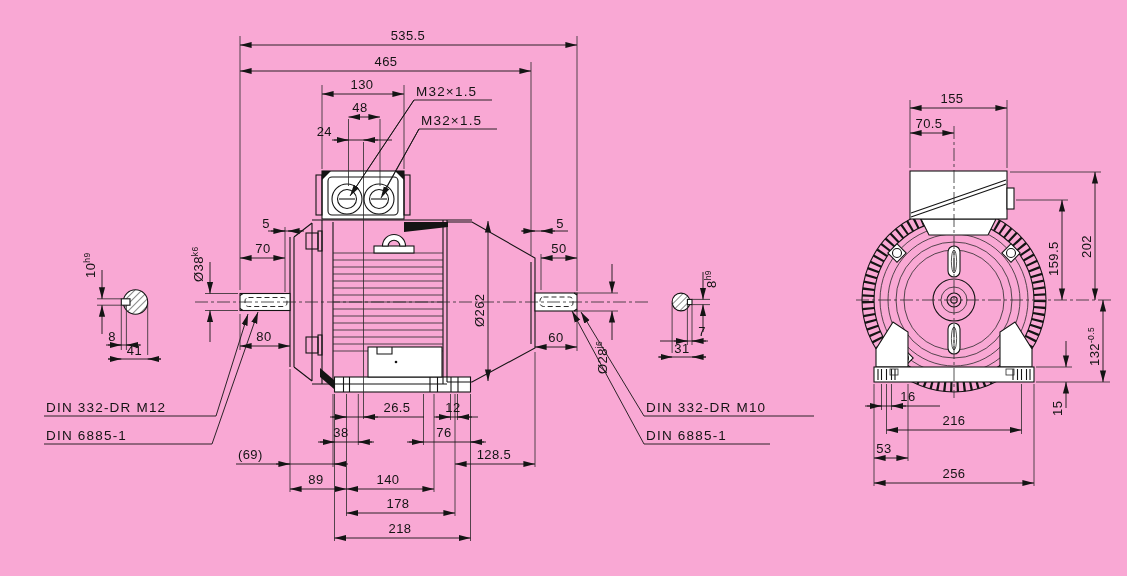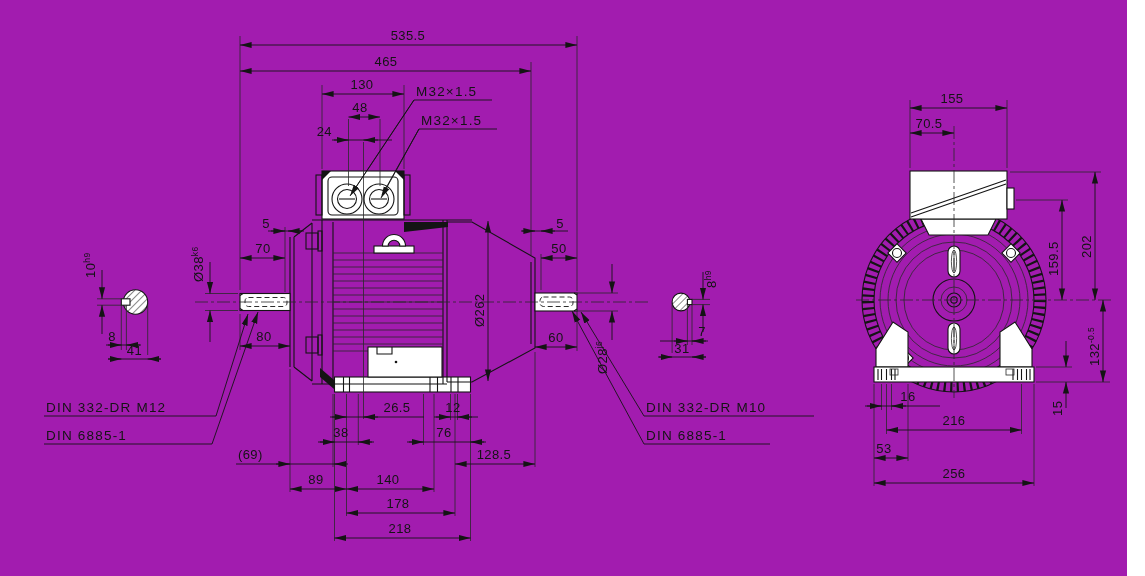--- a/index.html
+++ b/index.html
@@ -1,16 +1,16 @@
 <!DOCTYPE html>
 <html><head>
 <meta charset="utf-8">
 <style>
   html,body{margin:0;padding:0;background:#ffffff;}
-  .stage{position:relative;width:1127px;height:576px;background:#a21caf;overflow:hidden;
+  .stage{position:relative;width:1127px;height:576px;background:#f9a8d4;overflow:hidden;
          font-family:"Liberation Sans",sans-serif;}
   svg text{font-family:"Liberation Sans",sans-serif;font-size:13px;fill:#141414;letter-spacing:.4px;}
   svg text.din{font-size:13.5px;letter-spacing:1.2px;}
   svg tspan.sup{font-size:8.5px;}
   .ln{stroke:#141414;stroke-width:1.1;fill:none;}
   .thin{stroke:#2a2a2a;stroke-width:.8;fill:none;}
   .dim{stroke:#141414;stroke-width:.9;fill:none;}
   .cl{stroke:#2a2a2a;stroke-width:.8;fill:none;stroke-dasharray:13 3 3 3;}
   .dsh{stroke:#141414;stroke-width:.9;fill:none;stroke-dasharray:5 3;}
   .wf{fill:#ffffff;stroke:#141414;stroke-width:1.1;}

